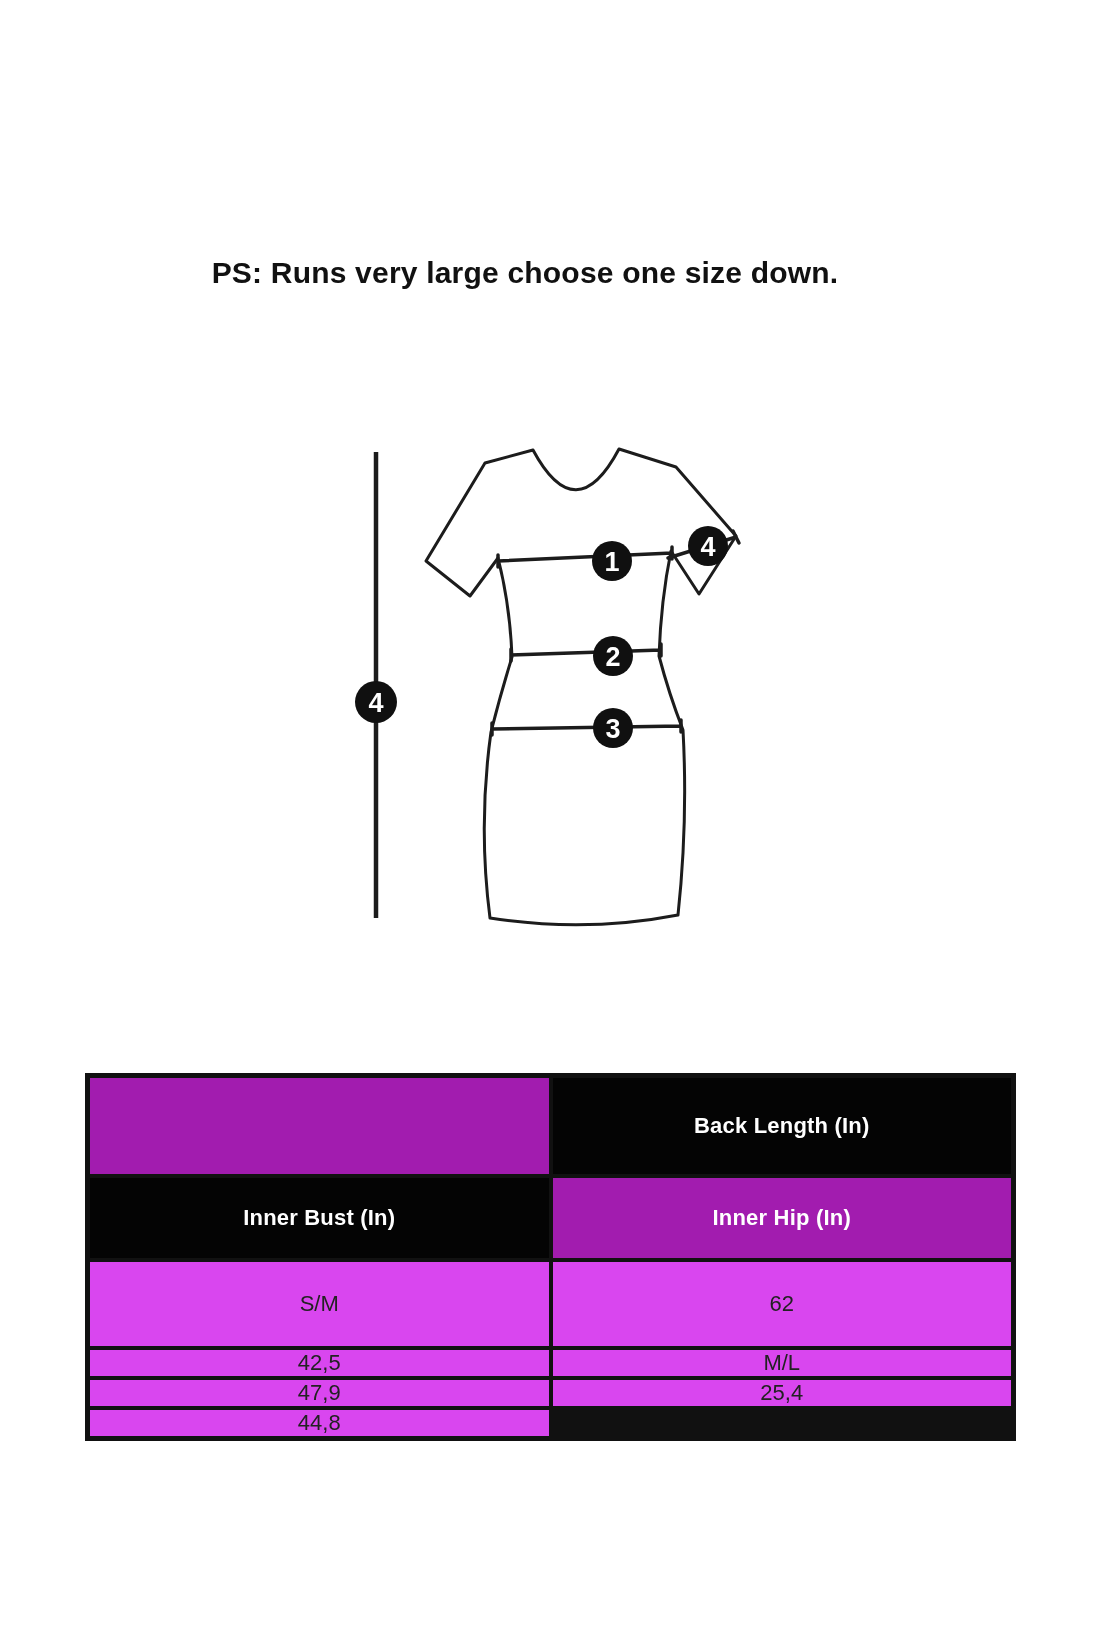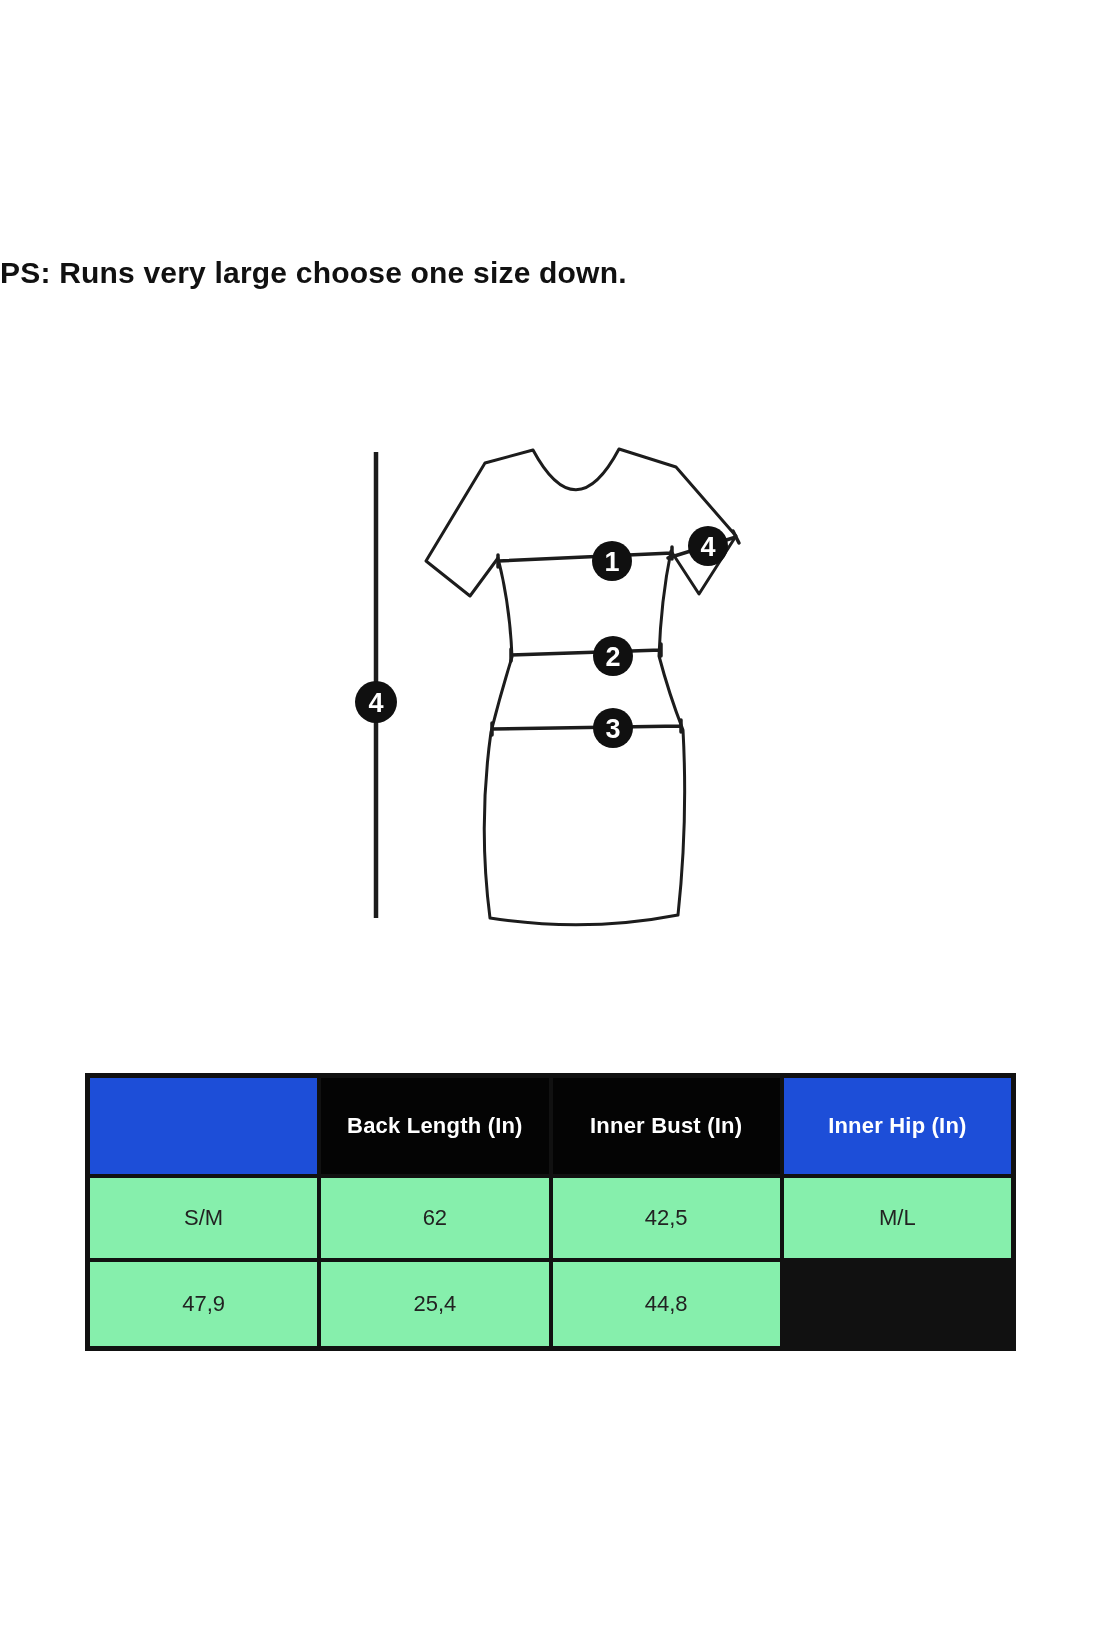--- a/index.html
+++ b/index.html
@@ -13,21 +13,21 @@
     position: relative;
     font-family: "Liberation Sans", sans-serif;
     color: #1b1b1b;
     overflow: hidden;
   }
   .note {
     position: absolute;
     left: 0;
     top: 256px;
     width: 1050px;
-    text-align: left;
+    text-align: center;
     font-size: 30px;
     font-weight: bold;
     letter-spacing: 0.2px;
     color: #111111;
   }
   .diagram-svg {
     position: absolute;
     left: 300px;
     top: 425px;
     width: 460px;
@@ -63,39 +63,39 @@
     text-anchor: middle;
   }
   .size-table {
     position: absolute;
     left: 85px;
     top: 1073px;
     width: 931px;
     background: #111111;
     border: 5px solid #111111;
     display: grid;
-    grid-template-columns: 1fr 1fr 1fr 1fr;
+    grid-template-columns: 1fr 1fr;
     grid-template-rows: 96px 80px 84px;
     gap: 4px;
     box-sizing: border-box;
   }
   .size-table .cell {
     display: flex;
     align-items: center;
     justify-content: center;
-    background: #86efac;
+    background: #d946ef;
   }
   .size-table .head {
     color: #ffffff;
     font-weight: bold;
     font-size: 22px;
     letter-spacing: 0.2px;
   }
   .size-table .head.dark  { background: #040404; }
-  .size-table .head.light { background: #1d4ed8; }
+  .size-table .head.light { background: #a21caf; }
   .size-table .body-cell {
     font-size: 22px;
     font-weight: normal;
     color: #222222;
   }
 </style>
 </head>
 <body>
 
 <div class="note">PS: Runs very large choose one size down.</div>

